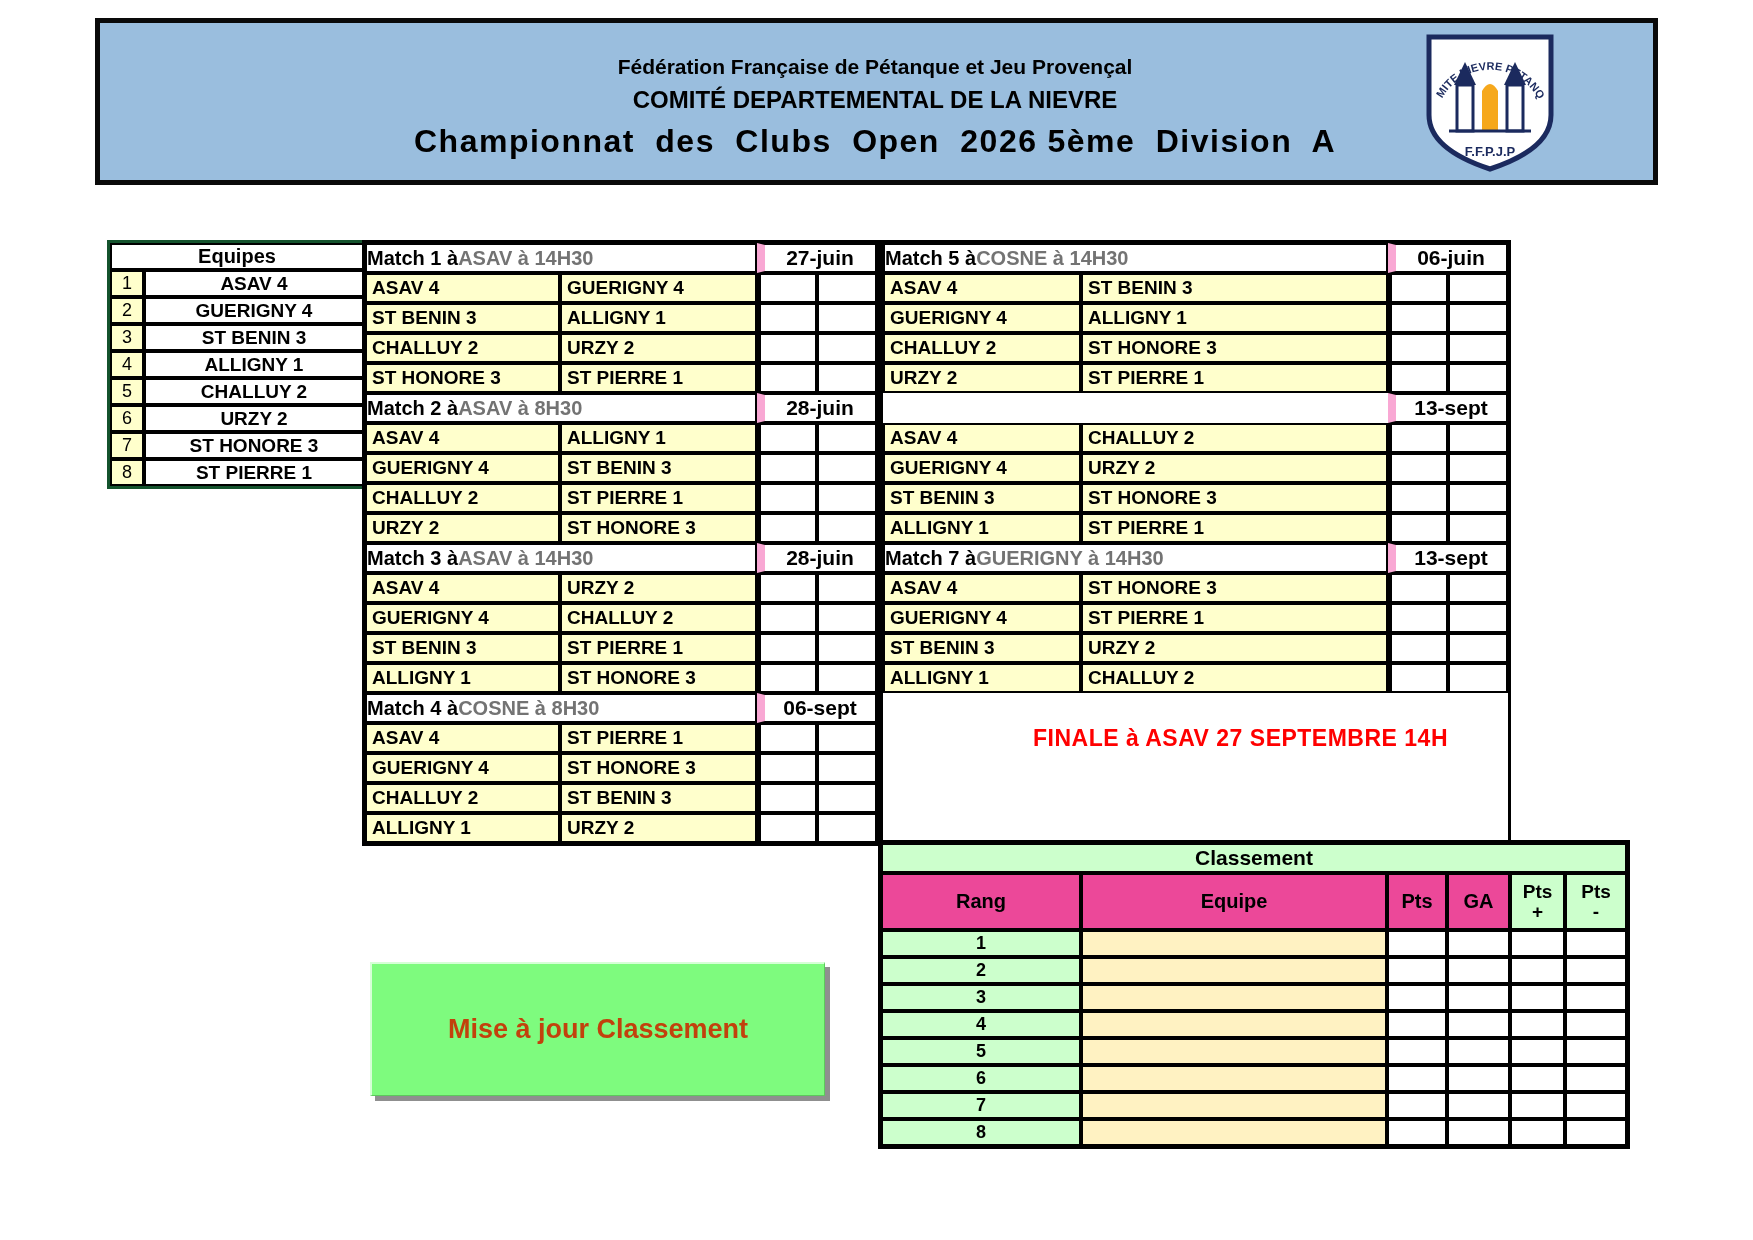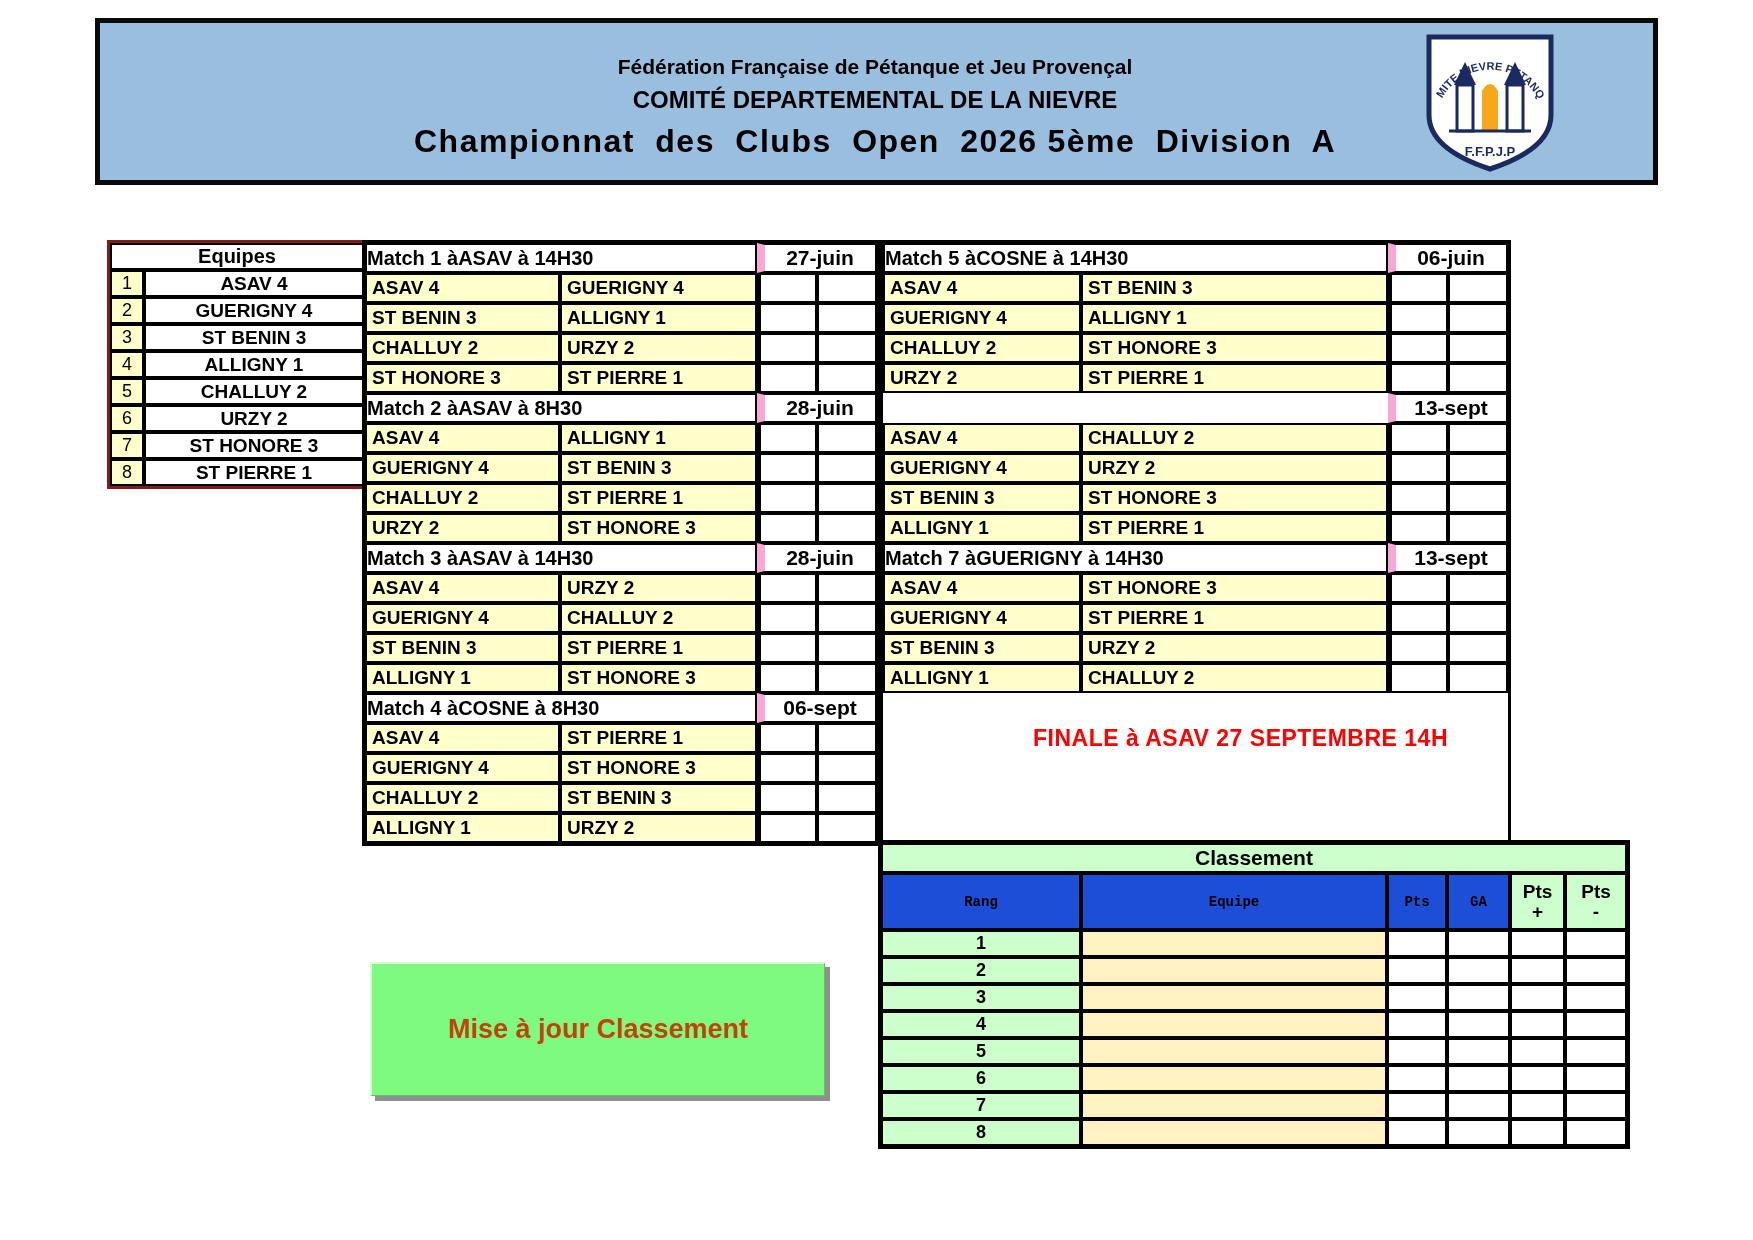--- a/index.html
+++ b/index.html
@@ -17,46 +17,46 @@
   .l3 .red3{color:#000000;margin-left:10px;}
   .logo-right{position:absolute;left:1315px;top:4px;width:150px;height:150px;}
 
   
   .cell{box-sizing:border-box;border:2px solid #000;display:flex;align-items:center;
         overflow:hidden;white-space:nowrap;background:#fff;}
 
   
   .equipes{position:absolute;left:107px;top:240px;display:grid;
            grid-template-columns:34px 220px;grid-auto-rows:27px;
-           border:3px solid #7f1d1d;background:#fff;}
+           border:3px solid #14532d;background:#fff;}
   .eq-head{grid-column:1/3;justify-content:center;font-weight:bold;font-size:20px;}
   .eq-num{background:#FFFFCC;justify-content:center;font-size:18px;}
   .eq-name{justify-content:center;font-weight:bold;font-size:19px;}
 
   
   .mgroup{position:absolute;display:grid;grid-auto-rows:30px;border:3px solid #000;background:#fff;}
   .mgroup.left{left:362px;top:240px;grid-template-columns:195px 197px 60px 60px;}
   .mgroup.right{left:880px;top:240px;grid-template-columns:198px 307px 60px 60px;}
   .mhead{grid-column:1/3;justify-content:flex-start;font-weight:bold;font-size:20px;}
   .mdate{grid-column:3/5;justify-content:center;font-weight:bold;font-size:21px;border-left:8px solid #f9a8d4;}
-  .red{color:#000000;}
+  .red{color:#737373;}
   .team{background:#FFFFCC;font-weight:bold;font-size:19px;padding-left:5px;}
   .sc{background:#fff;}
   .sc1{border-left:4px solid #000;}
   .finale{grid-column:1/5;grid-row:span 5;border:none;display:flex;align-items:flex-start;
           justify-content:center;padding-top:32px;padding-left:90px;box-sizing:border-box;background:#fff;}
   .finale-text{color:#FF0000;font-weight:bold;font-size:23px;letter-spacing:0.5px;}
 
   
   .classement{position:absolute;left:878px;top:840px;display:grid;
               grid-template-columns:200px 306px 60px 63px 55px 62px;
               grid-template-rows:30px 57px repeat(8,27px);
               border:3px solid #000;background:#fff;}
   .cl-title{grid-column:1/7;background:#CCFFCC;justify-content:center;font-weight:bold;font-size:21px;}
-  .cl-h{background:#1d4ed8;justify-content:center;font-weight:bold;font-size:14px;font-family:Liberation Mono, monospace;}
+  .cl-h{background:#ec4899;justify-content:center;font-weight:bold;font-size:20px;}
   .cl-h2{background:#CCFFCC;font-weight:bold;font-size:19px;display:flex;flex-direction:column;
          align-items:center;justify-content:center;line-height:1.05;border:2px solid #000;box-sizing:border-box;}
   .cl-rank{background:#CCFFCC;justify-content:center;font-weight:bold;font-size:18px;}
   .cl-eq{background:#FFF2C2;}
   .cl-cell{background:#fff;}
 
   
   .maj{position:absolute;left:370px;top:962px;width:455px;height:134px;
        background:#7EFB7E;border:1px solid #5cc95c;border-top:2px solid #d6ffd6;border-left:2px solid #d6ffd6;
        box-shadow:5px 5px 0 0 #8f8f8f;cursor:pointer;

